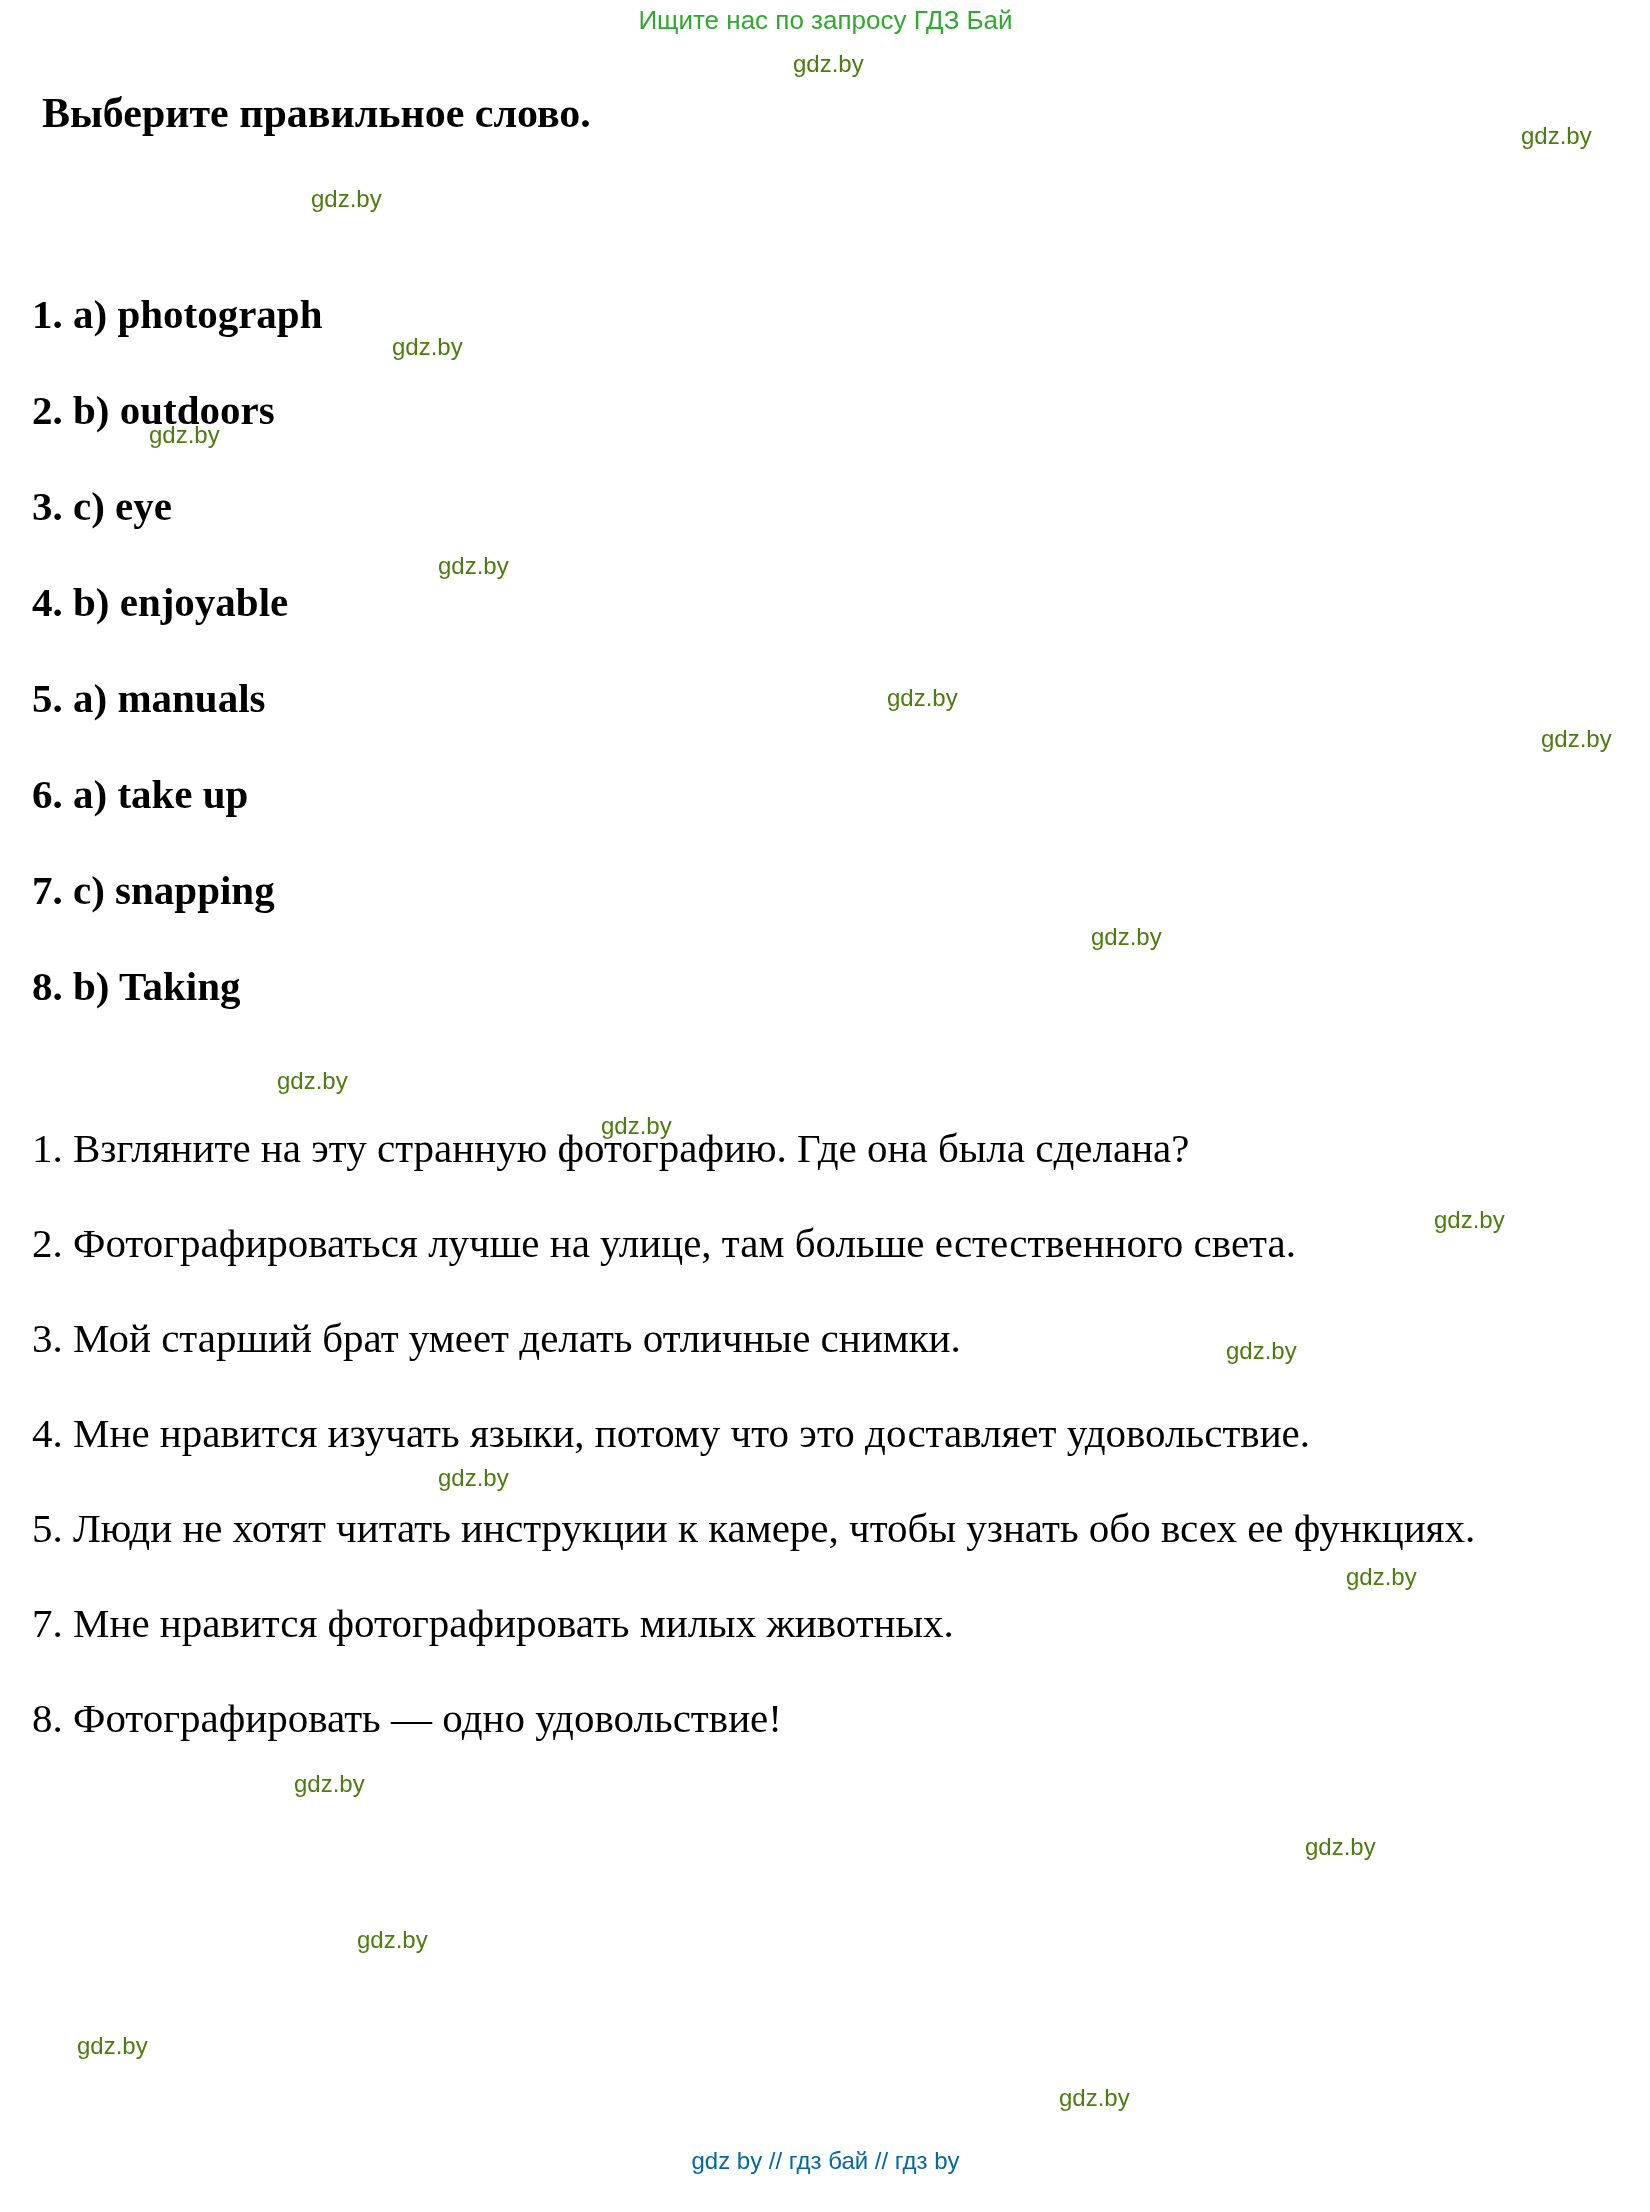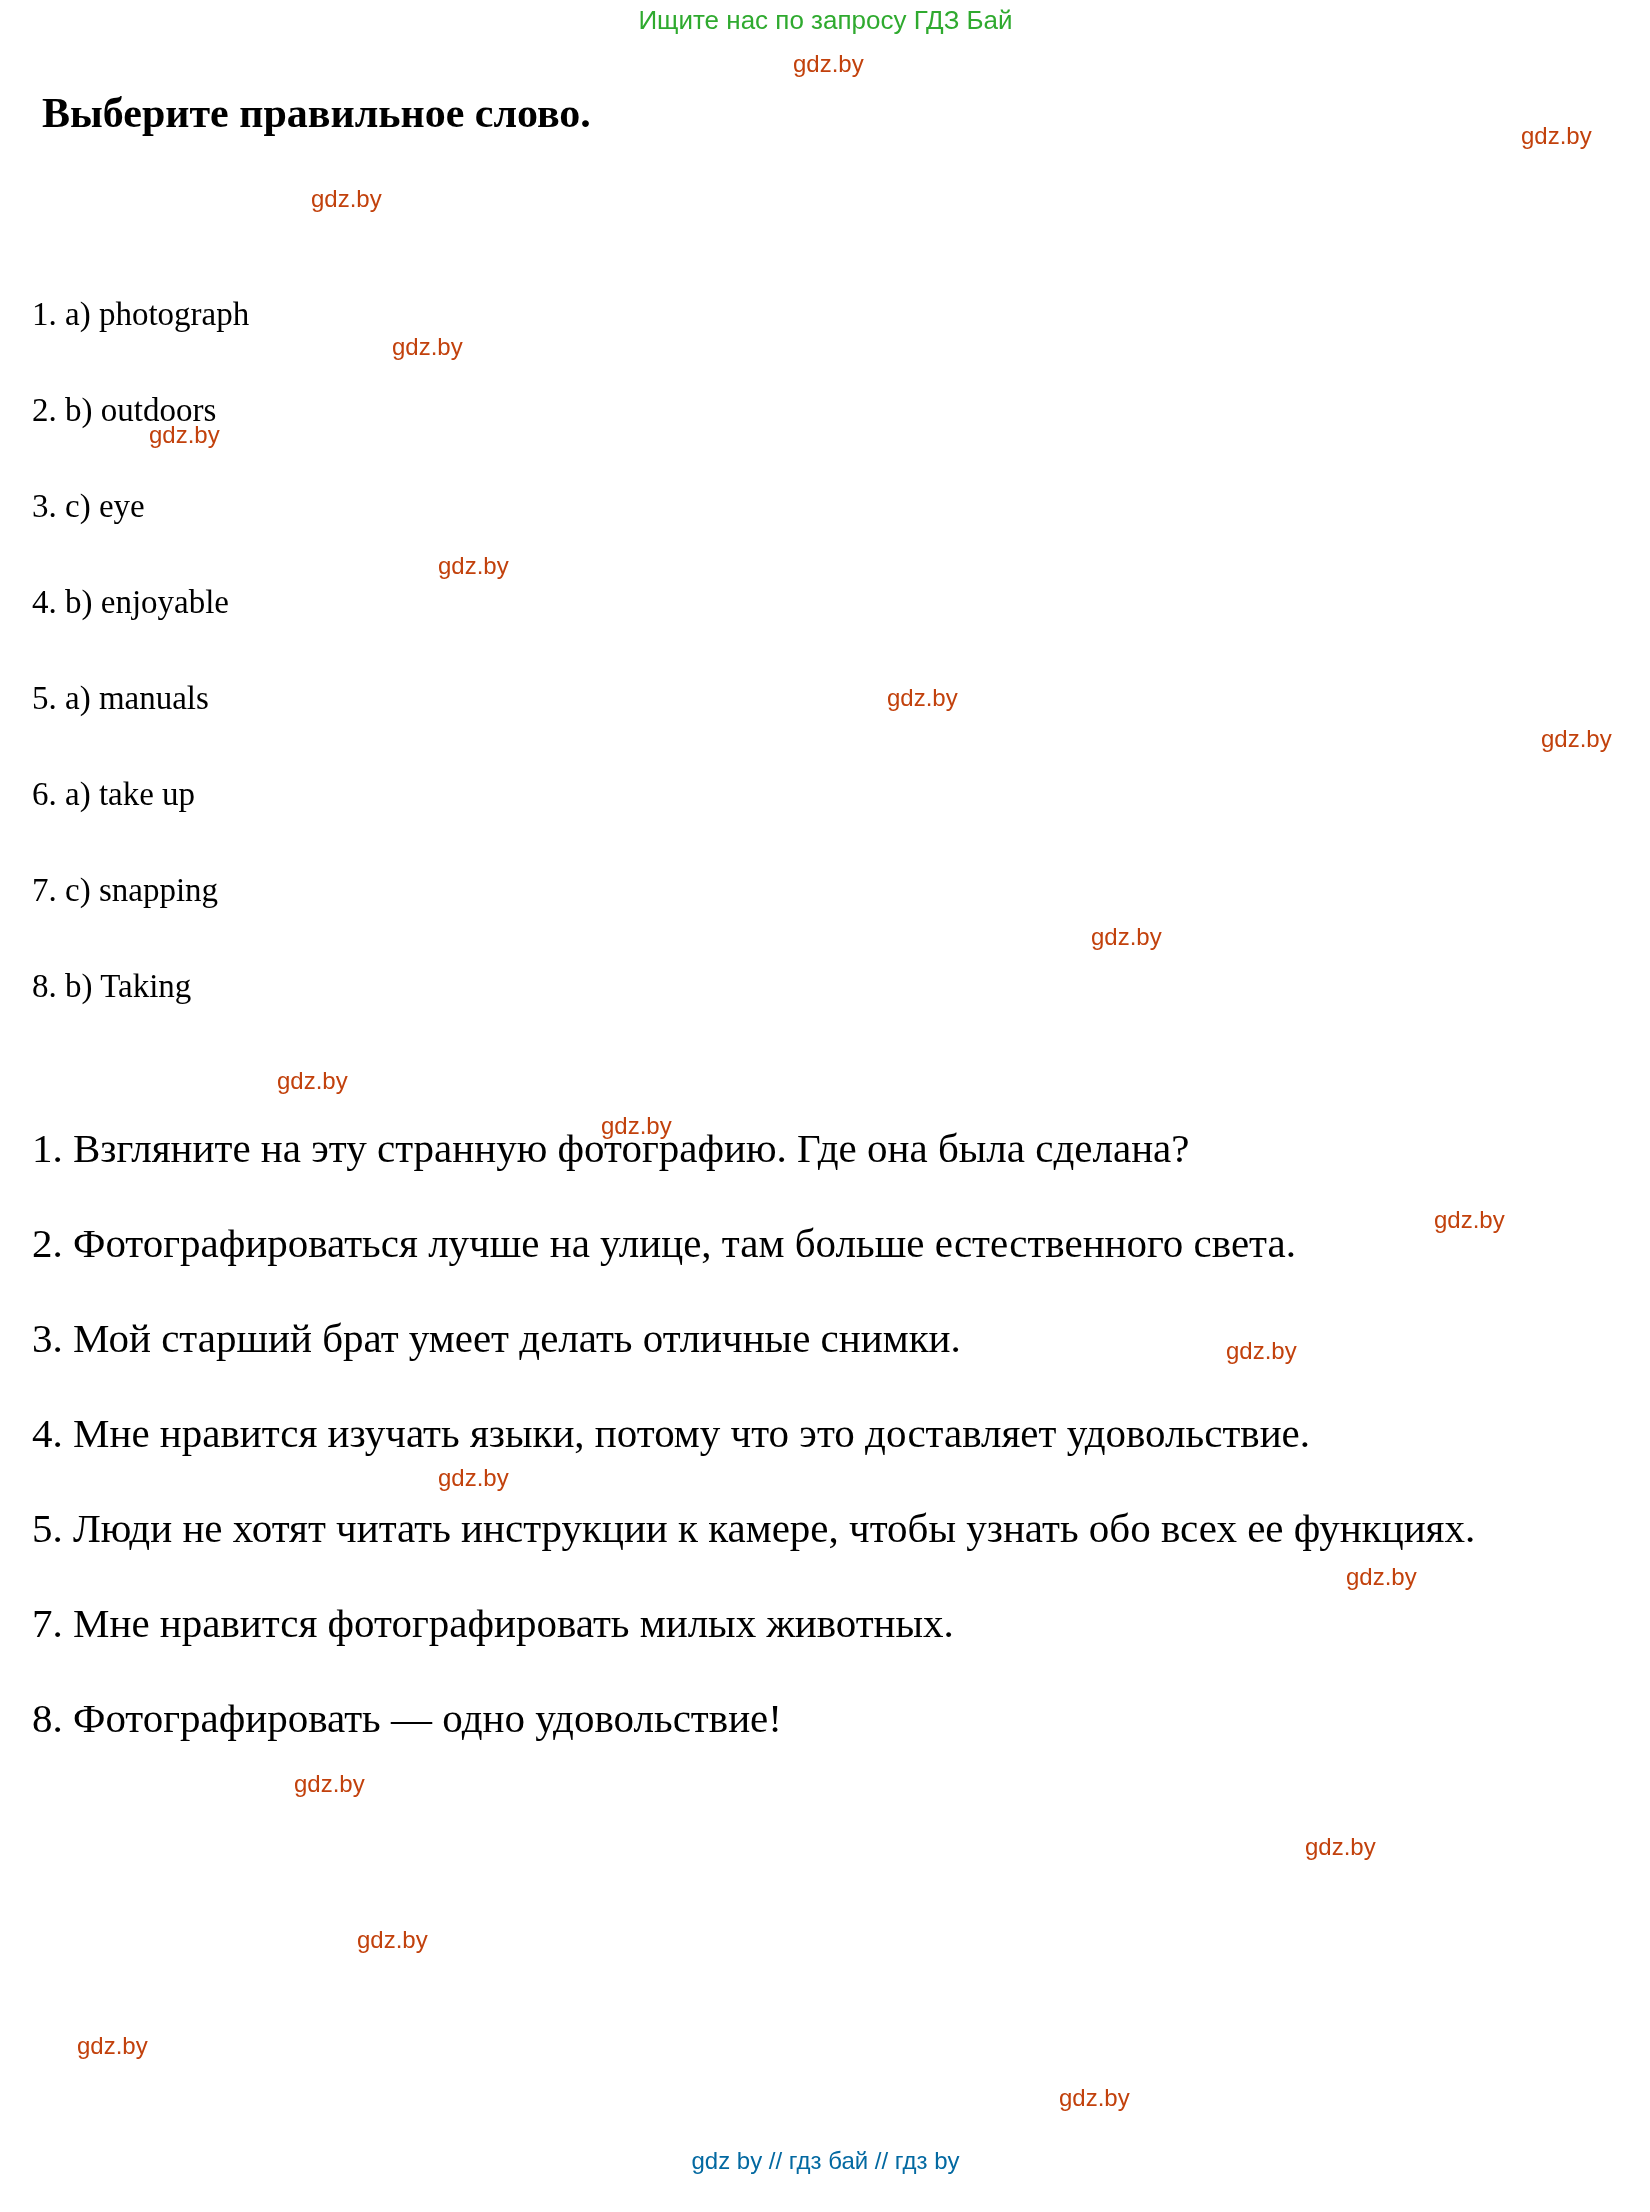--- a/index.html
+++ b/index.html
@@ -23,42 +23,43 @@
     width: 100%;
     text-align: center;
     font-family: "Liberation Sans", sans-serif;
     font-size: 26px;
     color: #2faa2f;
   }
   .watermark {
     position: absolute;
     font-family: "Liberation Sans", sans-serif;
     font-size: 24px;
-    color: #c2410c;
+    color: #4d7c0f;
     white-space: nowrap;
   }
   .heading {
     position: absolute;
     top: 79px;
     left: 32px;
     margin: 10px;
     font-family: "Liberation Serif", serif;
     font-size: 42px;
     font-weight: bold;
     color: #000000;
   }
   .answers {
     position: absolute;
     top: 266px;
     left: 32px;
   }
   .answer-item {
-    font-size: 33px;
+    font-size: 41px;
     line-height: 96px;
     white-space: nowrap;
+    font-weight: bold;
   }
   .translations {
     position: absolute;
     top: 1114px;
     left: 32px;
     width: 1571px;
   }
   .translation-item {
     margin: 0 0 27px 0;
     font-size: 41px;

